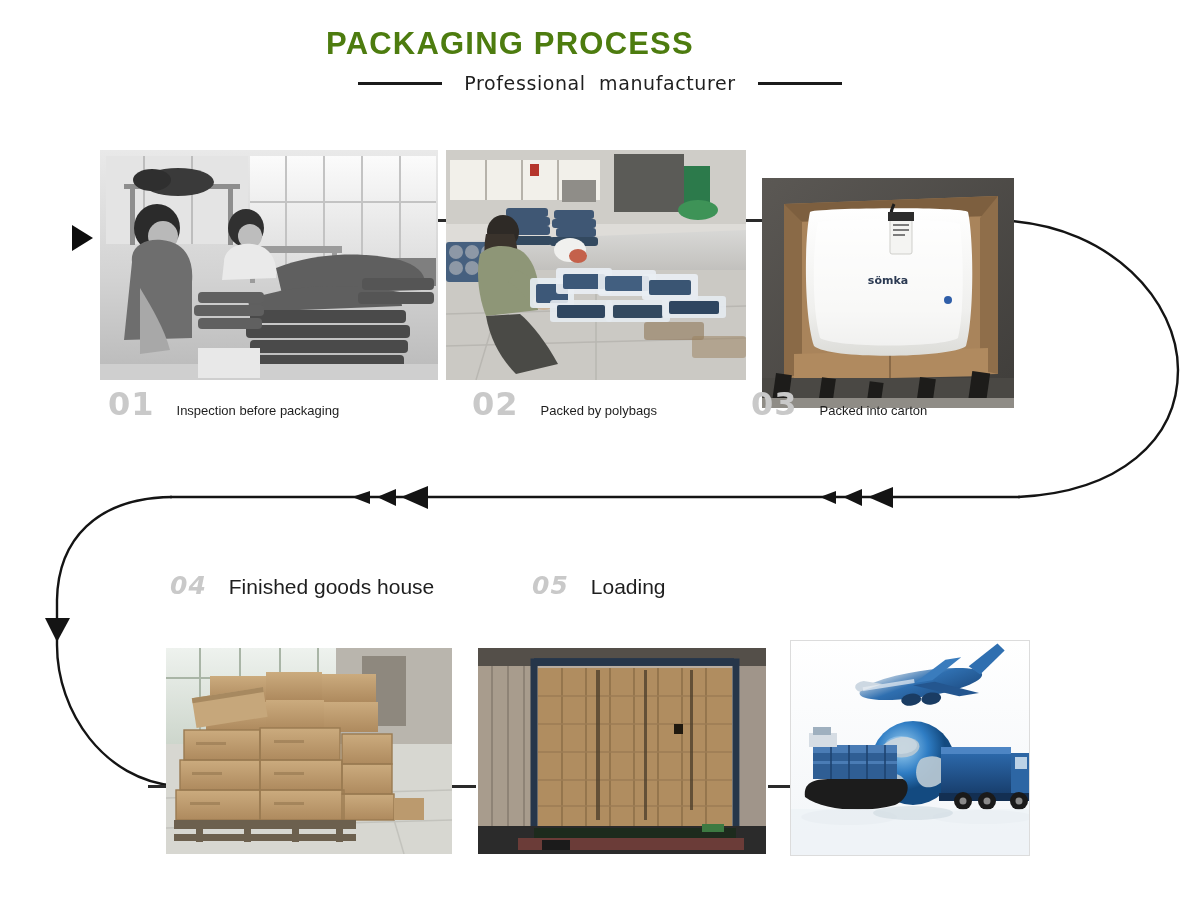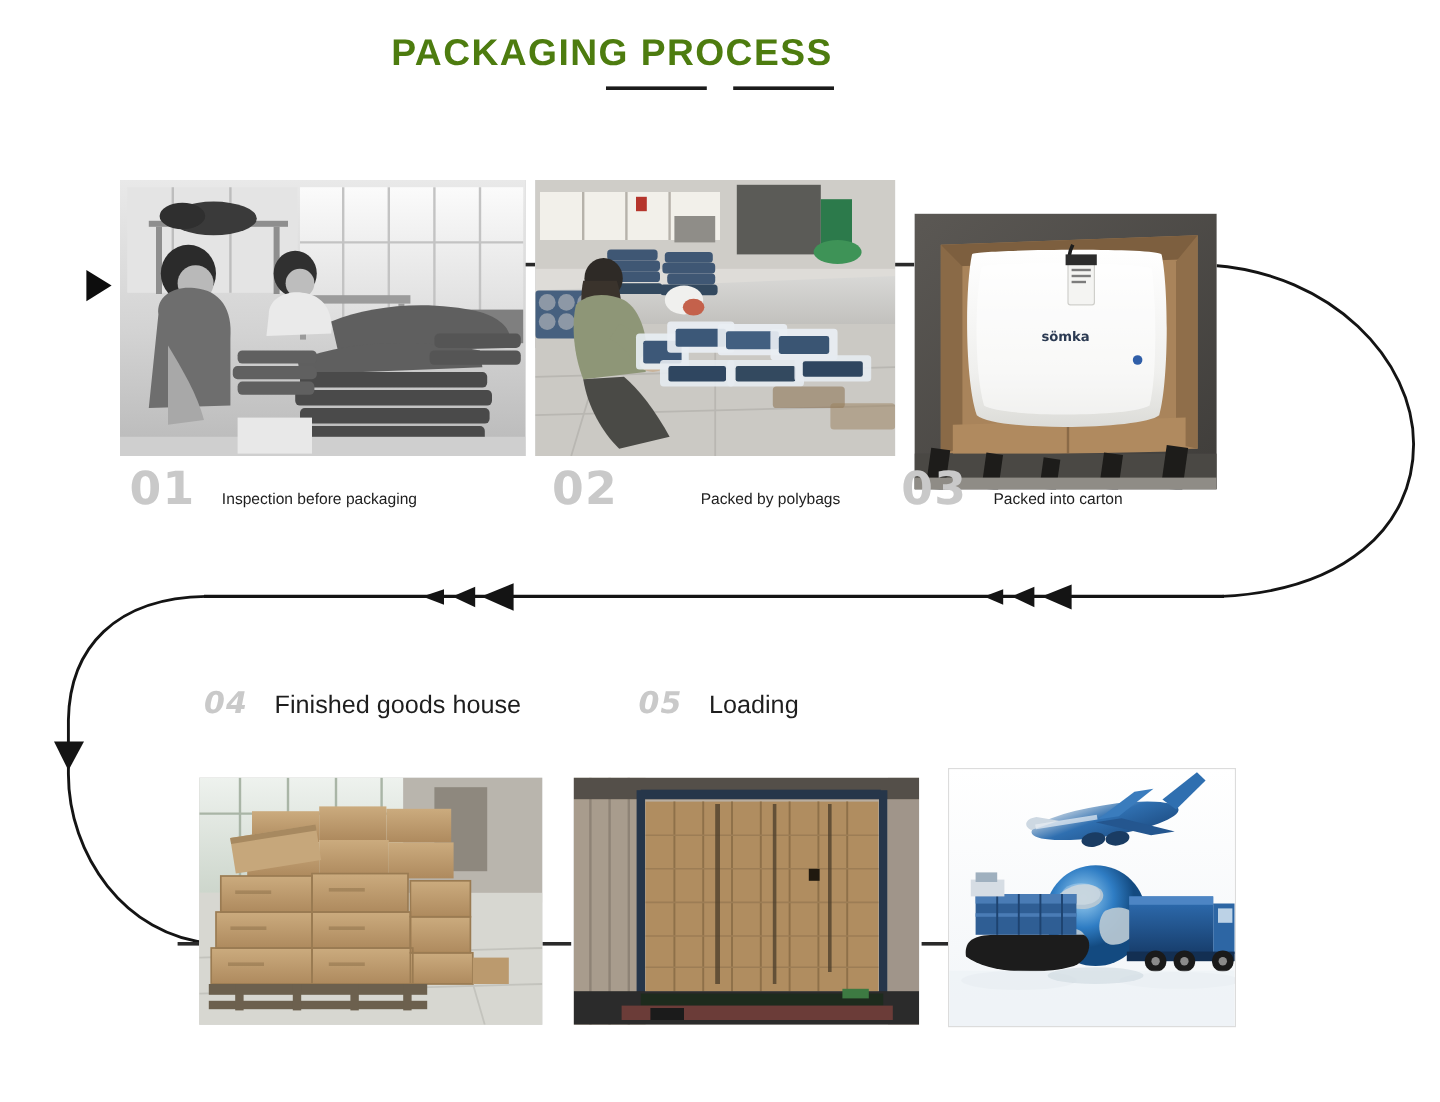--- a/index.html
+++ b/index.html
@@ -33,21 +33,21 @@
     white-space:pre;
   }
 
   
   .photo{position:absolute;overflow:hidden;background:#cfcfcf;}
   .photo .inner{position:absolute;inset:0;}
 
   
   .cap{position:absolute;display:flex;align-items:baseline;}
   .cap .num{
-    font-size:38px;font-weight:bold;color:#c9c9c9;
+    font-size:32px;font-weight:bold;color:#c9c9c9;
     letter-spacing:1px;line-height:1;
     font-family:"DejaVu Sans","Liberation Sans",sans-serif;
   }
   .cap .txt{
     font-size:13px;color:#1e1e1e;margin-left:22px;line-height:1;
     font-family:"Liberation Sans","DejaVu Sans",sans-serif;
     white-space:nowrap;
   }
   .cap.small .num{font-size:25px;font-style:italic;}
   .cap.small .txt{font-size:21px;}
@@ -60,20 +60,21 @@
 </style>
 </head>
 <body>
 
 <div class="stage">
 
   <div class="title">PACKAGING PROCESS</div>
 
   <div class="subwrap">
     <span class="sub-rule"></span>
+    <span class="subtitle">Professional  manufacturer</span>
     <span class="sub-rule"></span>
   </div>
 
   <svg class="flow" viewBox="0 0 1200 918">
 
     <path d="M 1010 221 C 1110 228 1178 300 1178 370 C 1178 440 1120 492 1018 497" fill="none" stroke="#141414" stroke-width="2.4"></path>
 
     <line x1="170" y1="497" x2="1020" y2="497" stroke="#141414" stroke-width="2.6"></line>
 
     <path d="M 172 497 C 96 498 58 540 57 600 L 57 645 C 57 712 104 780 176 786" fill="none" stroke="#141414" stroke-width="2.4"></path>
@@ -308,21 +309,21 @@
         <rect x="208" y="194" width="18" height="36" transform="rotate(8 217 210)"></rect>
       </g>
       <rect x="0" y="220" width="252" height="10" fill="#8f8c86"></rect>
     </svg>
   </div>
 
   <div class="cap" style="left:108px;top:388px;">
     <span class="num">01</span>
     <span class="txt">Inspection before packaging</span>
   </div>
-  <div class="cap" style="left:460px;top:388px;gap:47px;">
+  <div class="cap" style="left:472px;top:388px;">
     <span class="num">02</span>
     <span class="txt">Packed by polybags</span>
   </div>
   <div class="cap" style="left:751px;top:388px;">
     <span class="num">03</span>
     <span class="txt">Packed into carton</span>
   </div>
 
   <div class="cap small" style="left:170px;top:573px;">
     <span class="num">04</span>

